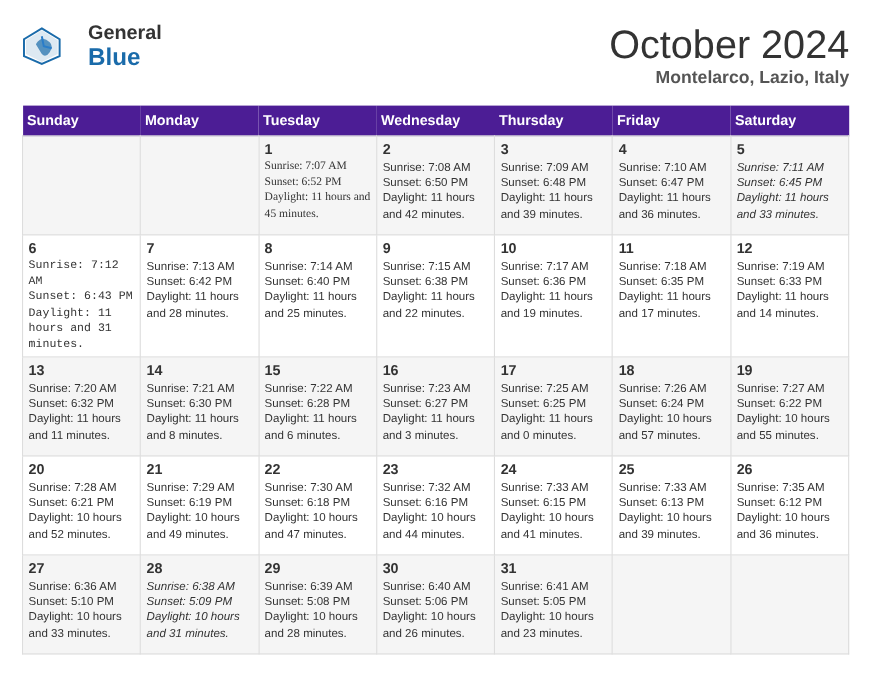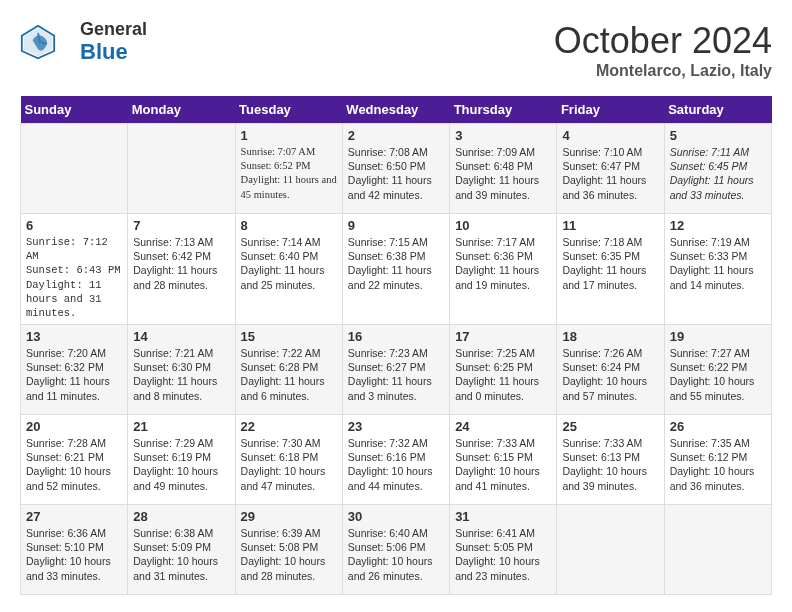--- a/index.html
+++ b/index.html
@@ -216,21 +216,21 @@
 Sunset: 6:13 PM
 Daylight: 10 hours and 39 minutes.</span></td>
         <td><span class="day-num">26</span><span class="day-info" style="white-space: pre-line;">Sunrise: 7:35 AM
 Sunset: 6:12 PM
 Daylight: 10 hours and 36 minutes.</span></td>
       </tr>
       <tr>
         <td><span class="day-num">27</span><span class="day-info" style="white-space: pre-line;">Sunrise: 6:36 AM
 Sunset: 5:10 PM
 Daylight: 10 hours and 33 minutes.</span></td>
-        <td><span class="day-num">28</span><span class="day-info" style="white-space: pre-line;">Sunrise: 6:38 AM
+        <td><span class="day-num">28</span><span class="day-info" style="white-space: pre-line; font-style: italic;">Sunrise: 6:38 AM
 Sunset: 5:09 PM
 Daylight: 10 hours and 31 minutes.</span></td>
         <td><span class="day-num">29</span><span class="day-info" style="white-space: pre-line;">Sunrise: 6:39 AM
 Sunset: 5:08 PM
 Daylight: 10 hours and 28 minutes.</span></td>
         <td><span class="day-num">30</span><span class="day-info" style="white-space: pre-line;">Sunrise: 6:40 AM
 Sunset: 5:06 PM
 Daylight: 10 hours and 26 minutes.</span></td>
         <td><span class="day-num">31</span><span class="day-info" style="white-space: pre-line;">Sunrise: 6:41 AM
 Sunset: 5:05 PM

